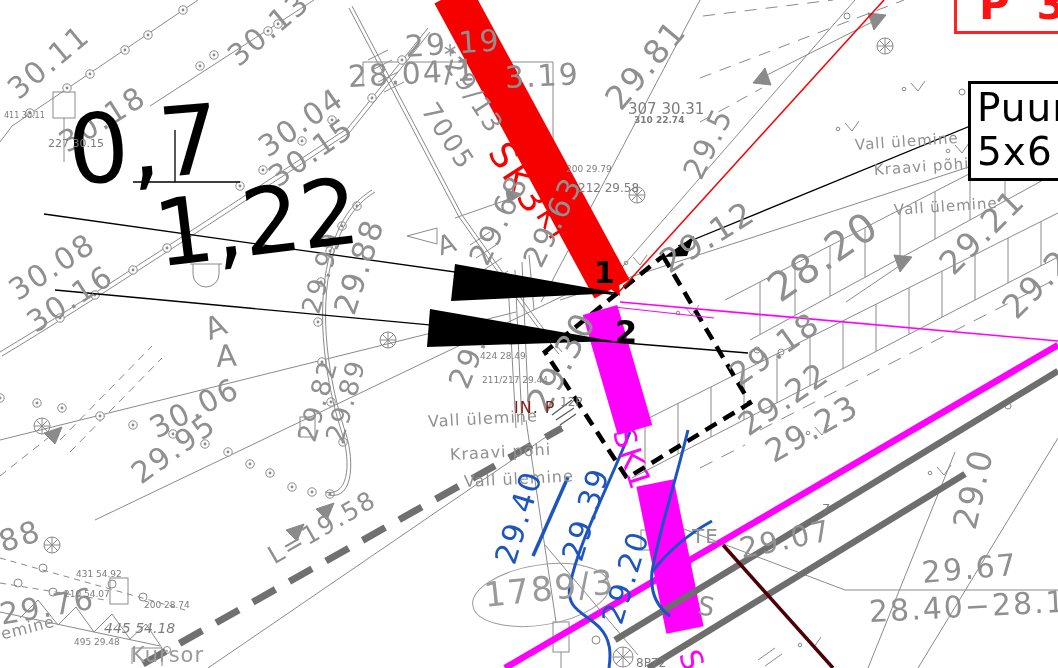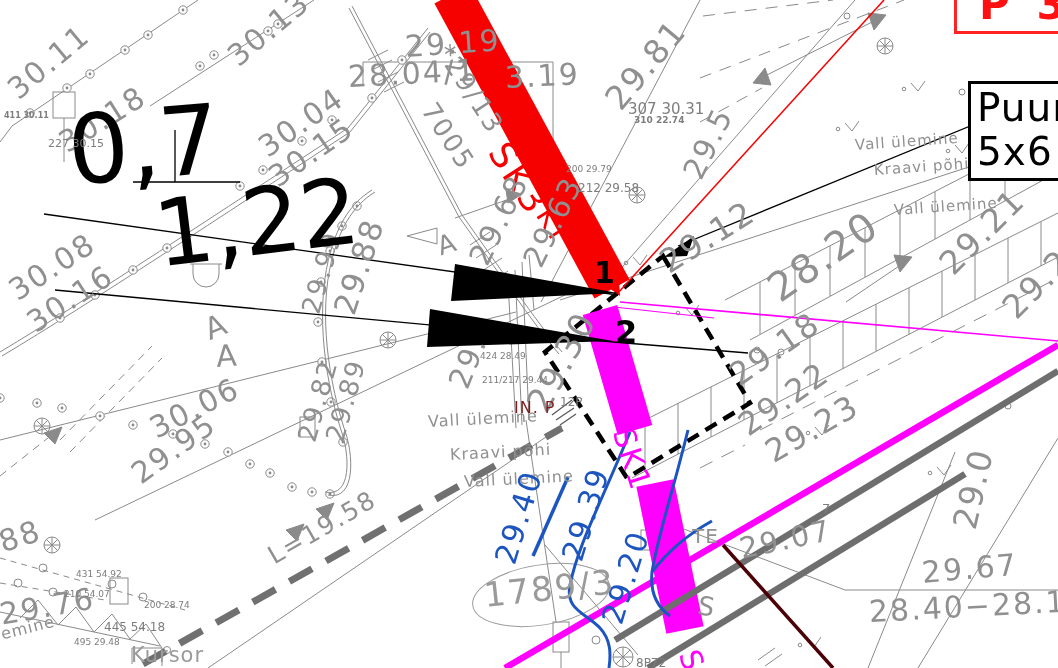--- a/index.html
+++ b/index.html
@@ -310,24 +310,24 @@
       <div class="lbl" style="left: 438px; top: 234px; font-size: 26px; color: rgb(144, 144, 144); transform: rotate(-18deg); font-weight: 400; letter-spacing: 2px;">A</div>
       <div class="lbl" style="left: 458px; top: 372px; font-size: 30px; color: rgb(144, 144, 144); transform: rotate(-68deg); font-weight: 400; letter-spacing: 2px;">29.</div>
       <div class="lbl" style="left: 480px; top: 352px; font-size: 9px; color: rgb(125, 125, 125); transform: rotate(0deg); font-weight: 400; letter-spacing: 0px;">424  28.49</div>
       <div class="lbl" style="left: 482px; top: 376px; font-size: 9px; color: rgb(125, 125, 125); transform: rotate(0deg); font-weight: 400; letter-spacing: 0px;">211/217  29.44</div>
       <div class="lbl" style="left: 566px; top: 165px; font-size: 9px; color: rgb(125, 125, 125); transform: rotate(0deg); font-weight: 400; letter-spacing: 0px;">200  29.79</div>
       <div class="lbl" style="left: 578px; top: 182px; font-size: 12px; color: rgb(125, 125, 125); transform: rotate(0deg); font-weight: 400; letter-spacing: 0px;">212  29.58</div>
       <div class="lbl" style="left: 628px; top: 102px; font-size: 15px; color: rgb(125, 125, 125); transform: rotate(0deg); font-weight: 400; letter-spacing: 0px;">307  30.31</div>
       <div class="lbl" style="left: 634px; top: 116px; font-size: 9px; color: rgb(125, 125, 125); transform: rotate(0deg); font-weight: 700; letter-spacing: 0px;">310  22.74</div>
       <div class="lbl" style="left: 64px; top: 590px; font-size: 9px; color: rgb(125, 125, 125); transform: rotate(0deg); font-weight: 400; letter-spacing: 0px;">210  54.07</div>
       <div class="lbl" style="left: 76px; top: 570px; font-size: 9px; color: rgb(125, 125, 125); transform: rotate(0deg); font-weight: 400; letter-spacing: 0px;">431  54.92</div>
-      <div class="lbl" style="left: 104px; top: 621px; font-size: 12px; color: rgb(125, 125, 125); transform: rotate(0deg); font-weight: 400; letter-spacing: 0px;">445  54.18</div>
+      <div class="lbl" style="left: 104px; top: 621px; font-size: 14px; color: rgb(125, 125, 125); transform: rotate(0deg); font-weight: 400; letter-spacing: 0px; font-style: italic;">445  54.18</div>
       <div class="lbl" style="left: 74px; top: 638px; font-size: 9px; color: rgb(125, 125, 125); transform: rotate(0deg); font-weight: 400; letter-spacing: 0px;">495  29.48</div>
       <div class="lbl" style="left: 144px; top: 601px; font-size: 9px; color: rgb(125, 125, 125); transform: rotate(0deg); font-weight: 400; letter-spacing: 0px;">200  28.74</div>
-      <div class="lbl" style="left: 4px; top: 112px; font-size: 8px; color: rgb(125, 125, 125); transform: rotate(0deg); font-weight: 700; letter-spacing: 0px;">411  30.11</div>
+      <div class="lbl" style="left: 4px; top: 112px; font-size: 8px; color: rgb(125, 125, 125); transform: rotate(0deg); font-weight: 400; letter-spacing: 0px;">411  30.11</div>
       <div class="lbl" style="left: 48px; top: 138px; font-size: 11px; color: rgb(125, 125, 125); transform: rotate(0deg); font-weight: 400; letter-spacing: 0px;">227  30.15</div>
     </div>
 
 <div id="info-box" class="box">
   <div class="bl">Puur</div>
   <div class="bl">5x6 r</div>
 </div>
 
 <div id="red-box" class="box">
   <div class="rt">P 33</div>

